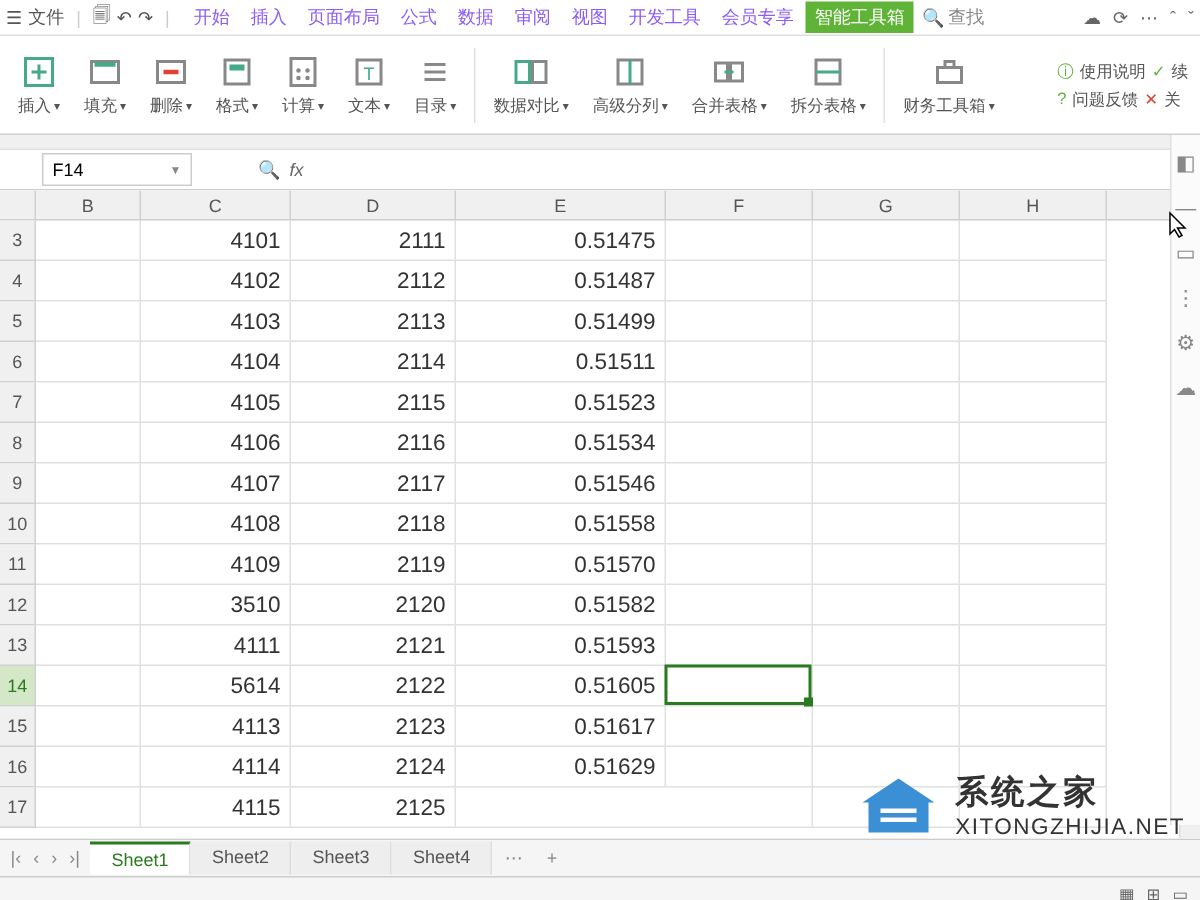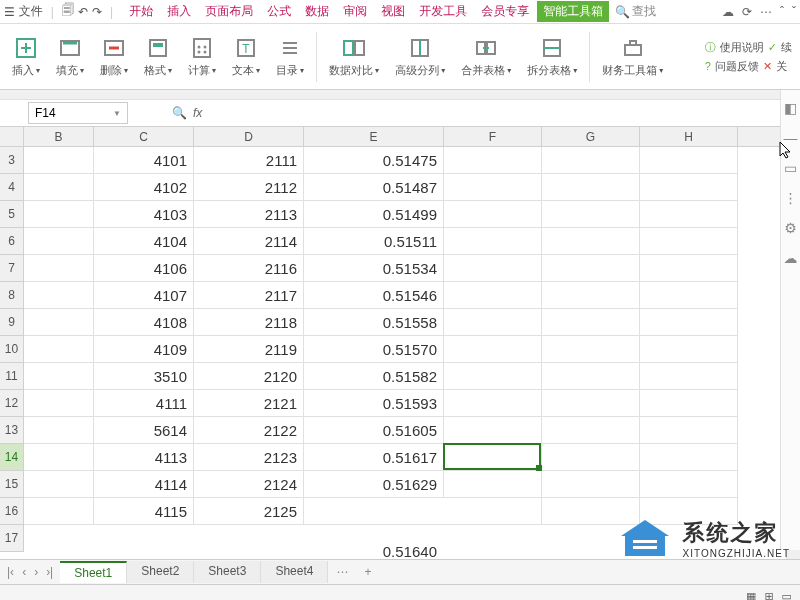--- a/index.html
+++ b/index.html
@@ -1,21 +1,21 @@
 <!DOCTYPE html>
 <html><head>
 <meta charset="utf-8">
 <style>
 * { margin: 0; padding: 0; box-sizing: border-box; font-family: "Microsoft YaHei", Arial, sans-serif; }
 body { background: #f5f5f5; width: 800px; height: 600px; overflow: hidden; position: relative; }
 
 .topbar { height: 24px; background: #fff; border-bottom: 1px solid #ddd; display: flex; align-items: center; font-size: 12px; padding: 0 4px; }
 .topbar .file-menu { display: flex; align-items: center; gap: 4px; margin-right: 6px; color: #555; }
 .topbar .tabs-row { display: flex; gap: 2px; }
-.topbar .tab { padding: 2px 6px; color: #be185d; cursor: pointer; }
+.topbar .tab { padding: 2px 6px; color: #8b5cf6; cursor: pointer; }
 .topbar .tab.active { background: #5fb336; color: #fff; }
 .topbar .search-tab { color: #888; padding: 2px 6px; display: flex; align-items: center; gap: 2px; }
 .topbar .right-icons { margin-left: auto; display: flex; gap: 8px; color: #666; align-items: center; }
 
 .ribbon { height: 66px; background: #fff; border-bottom: 1px solid #d0d0d0; display: flex; align-items: center; padding: 0 4px; font-size: 11px; color: #555; }
 .ribbon .big-btn { display: flex; flex-direction: column; align-items: center; justify-content: center; padding: 2px 8px; height: 58px; cursor: pointer; }
 .ribbon .big-btn .icon { width: 26px; height: 26px; display: flex; align-items: center; justify-content: center; margin-bottom: 2px; }
 .ribbon .big-btn .lbl { white-space: nowrap; display: flex; align-items: center; gap: 2px; }
 .ribbon .sep { width: 1px; height: 50px; background: #e0e0e0; margin: 0 4px; }
 .ribbon .right-links { margin-left: auto; display: flex; flex-direction: column; gap: 4px; font-size: 11px; padding-right: 4px; }
@@ -56,21 +56,21 @@
 .sheet-tabs .tab { padding: 3px 14px; border-right: 1px solid #ddd; color: #555; cursor: pointer; background: #eee; }
 .sheet-tabs .tab.active { background: #fff; color: #2a7a1f; border-top: 2px solid #2a7a1f; }
 .sheet-tabs .add { padding: 0 8px; color: #888; cursor: pointer; }
 
 .statusbar { height: 24px; background: #f5f5f5; border-top: 1px solid #ccc; display: flex; align-items: center; justify-content: flex-end; gap: 8px; padding: 0 8px; font-size: 11px; color: #666; }
 
 .watermark { position: absolute; right: 10px; bottom: 40px; display: flex; align-items: center; gap: 8px; pointer-events: none; }
 .watermark .logo { width: 60px; height: 44px; }
 .watermark .txt { font-family: Arial; }
 .watermark .cn { font-size: 22px; font-weight: bold; letter-spacing: 2px; color: #333; }
-.watermark .en { font-size: 10px; letter-spacing: 1px; color: #333; }
+.watermark .en { font-size: 15px; letter-spacing: 1px; color: #333; }
 
 svg { display: block; }
 .chevron { font-size: 8px; }
 </style>
 </head>
 <body>
 
 <div class="topbar">
   <div class="file-menu">
     <span>☰</span>
@@ -355,20 +355,29 @@
             <div class="cell col-B" style="width: 70px;"></div>
             <div class="cell col-C num" style="width: 100px; text-align: right;">4104</div>
             <div class="cell col-D num" style="width: 110px;">2114</div>
             <div class="cell col-E num" style="width: 140px;">0.51511</div>
             <div class="cell col-F" style="width: 98px;"></div>
             <div class="cell col-G" style="width: 98px;"></div>
             <div class="cell col-H" style="width: 98px;"></div>
           </div>
           <div class="row">
             <div class="cell col-B" style="width: 70px;"></div>
+            <div class="cell col-C num" style="width: 100px;">4105</div>
+            <div class="cell col-D num" style="width: 110px;">2115</div>
+            <div class="cell col-E num" style="width: 140px;">0.51523</div>
+            <div class="cell col-F" style="width: 98px;"></div>
+            <div class="cell col-G" style="width: 98px;"></div>
+            <div class="cell col-H" style="width: 98px;"></div>
+          </div>
+          <div class="row">
+            <div class="cell col-B" style="width: 70px;"></div>
             <div class="cell col-C num" style="width: 100px;">4106</div>
             <div class="cell col-D num" style="width: 110px;">2116</div>
             <div class="cell col-E num" style="width: 140px;">0.51534</div>
             <div class="cell col-F" style="width: 98px;"></div>
             <div class="cell col-G" style="width: 98px;"></div>
             <div class="cell col-H" style="width: 98px;"></div>
           </div>
           <div class="row">
             <div class="cell col-B" style="width: 70px;"></div>
             <div class="cell col-C num" style="width: 100px;">4107</div>

